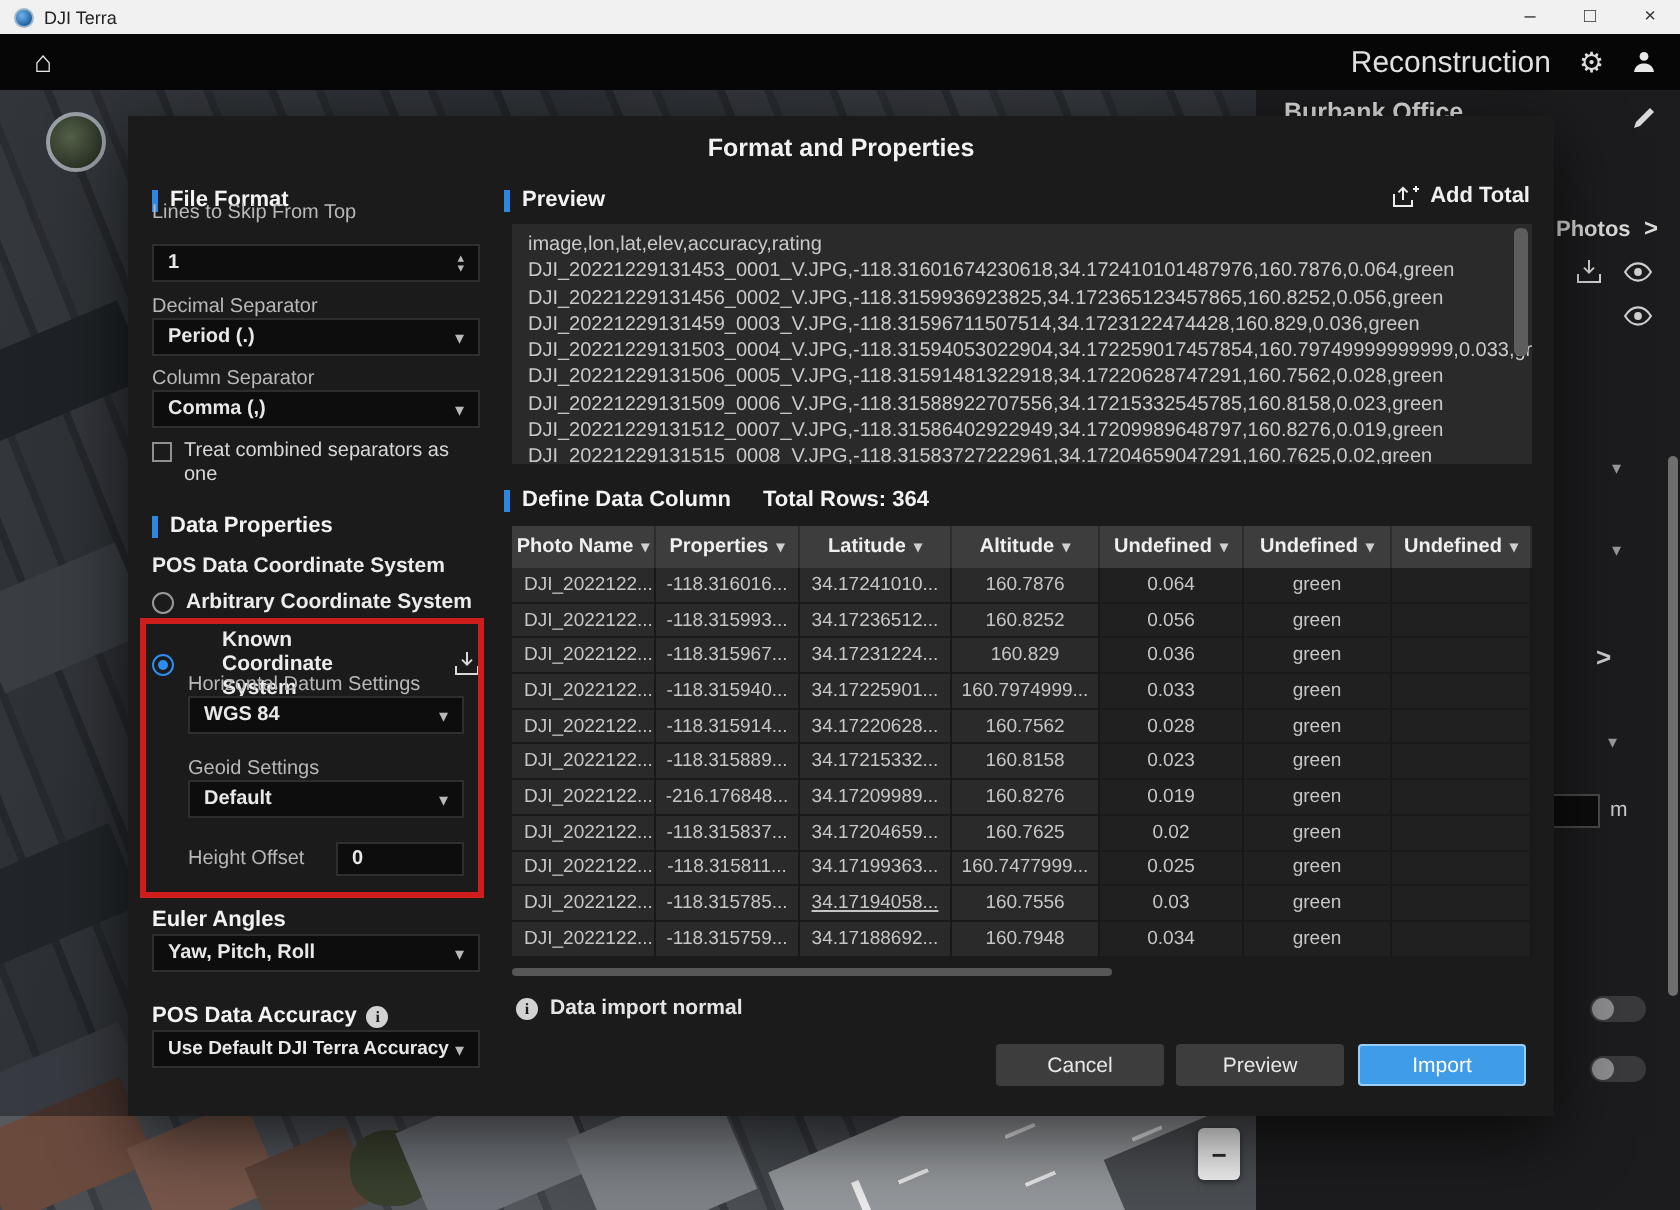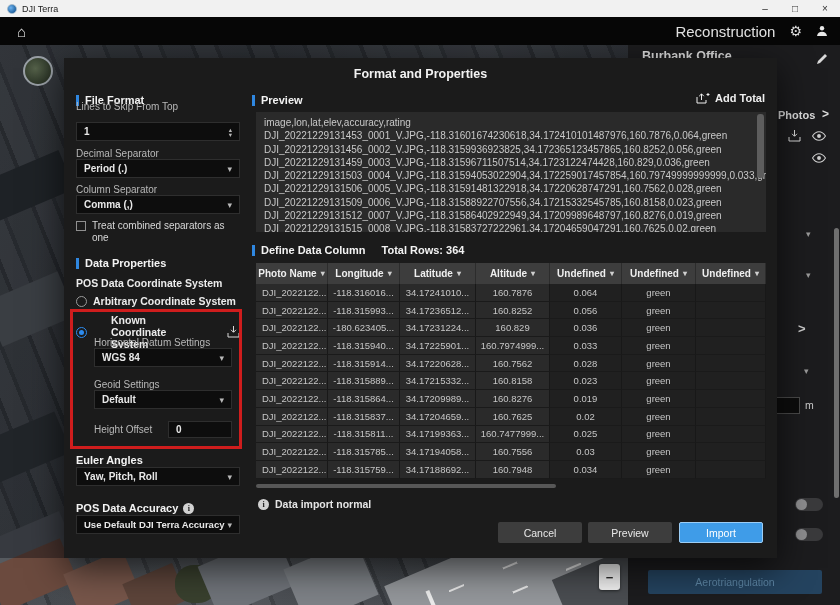--- a/index.html
+++ b/index.html
@@ -207,21 +207,20 @@
     <div class="abs pn-caret" style="left:176px; top:321px;">▾</div>
     <div class="mini-input abs"></div>
     <div class="pn-m abs">m</div>
     <div class="toggle" style="left:167px; top:453px;">
         <span class="knob"></span>
       </div>
     <div class="toggle" style="left:167px; top:483px;">
         <span class="knob"></span>
       </div>
     <div class="pn-scroll abs"></div>
-    <div class="aero-btn abs">Aerotriangulation</div>
   </div>
 
   <div id="dialog" class="abs">
     <div class="dlg-title abs">Format and Properties</div>
 
     <div class="sec-head abs lc" style="top:36px;">
       <span class="sec-bar"></span>
       <span>File Format</span>
     </div>
     <div class="lbl abs lc" style="top:43px;">Lines to Skip From Top</div>
@@ -337,21 +336,21 @@
       <span>Total Rows: 364</span>
     </div>
 
     <div class="t-wrap">
       <div class="t-head">
           <div class="t-hcell" style="width: 72px;">
             <span>Photo Name</span>
             <span class="caret">▾</span>
           </div>
           <div class="t-hcell" style="width: 72px;">
-            <span>Longitude</span>
+            <span>Properties</span>
             <span class="caret">▾</span>
           </div>
           <div class="t-hcell" style="width: 76px;">
             <span>Latitude</span>
             <span class="caret">▾</span>
           </div>
           <div class="t-hcell" style="width: 74px;">
             <span>Altitude</span>
             <span class="caret">▾</span>
           </div>
@@ -382,21 +381,21 @@
             <div class="t-cell defined left" style="width: 72px;">DJI_2022122...</div>
             <div class="t-cell defined" style="width: 72px;">-118.315993...</div>
             <div class="t-cell defined" style="width: 76px;">34.17236512...</div>
             <div class="t-cell defined" style="width: 74px;">160.8252</div>
             <div class="t-cell" style="width: 72px;">0.056</div>
             <div class="t-cell" style="width: 74px;">green</div>
             <div class="t-cell" style="width: 70px;"></div>
           </div>
           <div class="t-row">
             <div class="t-cell defined left" style="width: 72px;">DJI_2022122...</div>
-            <div class="t-cell defined" style="width: 72px;">-180.623405...</div>
+            <div class="t-cell defined" style="width: 72px;">-118.315967...</div>
             <div class="t-cell defined" style="width: 76px;">34.17231224...</div>
             <div class="t-cell defined" style="width: 74px;">160.829</div>
             <div class="t-cell" style="width: 72px;">0.036</div>
             <div class="t-cell" style="width: 74px;">green</div>
             <div class="t-cell" style="width: 70px;"></div>
           </div>
           <div class="t-row">
             <div class="t-cell defined left" style="width: 72px;">DJI_2022122...</div>
             <div class="t-cell defined" style="width: 72px;">-118.315940...</div>
             <div class="t-cell defined" style="width: 76px;">34.17225901...</div>
@@ -418,21 +417,21 @@
             <div class="t-cell defined left" style="width: 72px;">DJI_2022122...</div>
             <div class="t-cell defined" style="width: 72px;">-118.315889...</div>
             <div class="t-cell defined" style="width: 76px;">34.17215332...</div>
             <div class="t-cell defined" style="width: 74px;">160.8158</div>
             <div class="t-cell" style="width: 72px;">0.023</div>
             <div class="t-cell" style="width: 74px;">green</div>
             <div class="t-cell" style="width: 70px;"></div>
           </div>
           <div class="t-row">
             <div class="t-cell defined left" style="width: 72px;">DJI_2022122...</div>
-            <div class="t-cell defined" style="width: 72px;">-118.315864...</div>
+            <div class="t-cell defined" style="width: 72px;">-216.176848...</div>
             <div class="t-cell defined" style="width: 76px;">34.17209989...</div>
             <div class="t-cell defined" style="width: 74px;">160.8276</div>
             <div class="t-cell" style="width: 72px;">0.019</div>
             <div class="t-cell" style="width: 74px;">green</div>
             <div class="t-cell" style="width: 70px;"></div>
           </div>
           <div class="t-row">
             <div class="t-cell defined left" style="width: 72px;">DJI_2022122...</div>
             <div class="t-cell defined" style="width: 72px;">-118.315837...</div>
             <div class="t-cell defined" style="width: 76px;">34.17204659...</div>
@@ -446,21 +445,21 @@
             <div class="t-cell defined" style="width: 72px;">-118.315811...</div>
             <div class="t-cell defined" style="width: 76px;">34.17199363...</div>
             <div class="t-cell defined" style="width: 74px;">160.7477999...</div>
             <div class="t-cell" style="width: 72px;">0.025</div>
             <div class="t-cell" style="width: 74px;">green</div>
             <div class="t-cell" style="width: 70px;"></div>
           </div>
           <div class="t-row">
             <div class="t-cell defined left" style="width: 72px;">DJI_2022122...</div>
             <div class="t-cell defined" style="width: 72px;">-118.315785...</div>
-            <div class="t-cell defined" style="width: 76px;">34.17194058...</div>
+            <div class="t-cell defined" style="width: 76px; text-decoration: underline;">34.17194058...</div>
             <div class="t-cell defined" style="width: 74px;">160.7556</div>
             <div class="t-cell" style="width: 72px;">0.03</div>
             <div class="t-cell" style="width: 74px;">green</div>
             <div class="t-cell" style="width: 70px;"></div>
           </div>
           <div class="t-row">
             <div class="t-cell defined left" style="width: 72px;">DJI_2022122...</div>
             <div class="t-cell defined" style="width: 72px;">-118.315759...</div>
             <div class="t-cell defined" style="width: 76px;">34.17188692...</div>
             <div class="t-cell defined" style="width: 74px;">160.7948</div>

